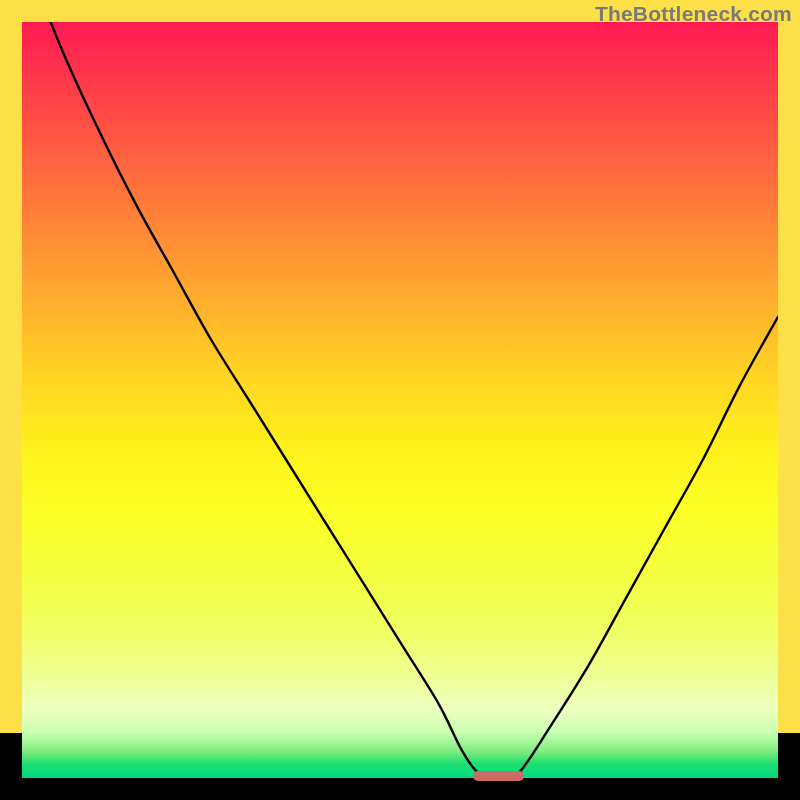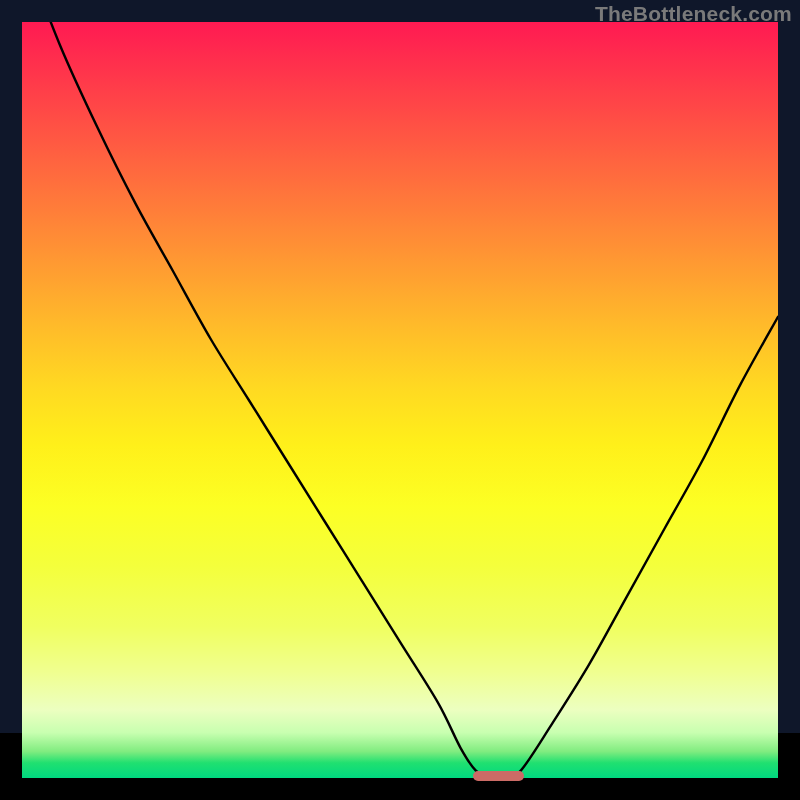--- a/index.html
+++ b/index.html
@@ -7,21 +7,21 @@
     padding: 0;
     width: 800px;
     height: 800px;
     background: #000;
     overflow: hidden;
   }
   .frame {
     position: relative;
     width: 800px;
     height: 733px;
-    background: #0f172a;
+    background: #fde047;
   }
   .plot {
     position: absolute;
     left: 22px;
     top: 22px;
     width: 756px;
     height: 756px;
     background: linear-gradient(to bottom,
       #ff1a52 0%,
       #ff3a4a 8%,

